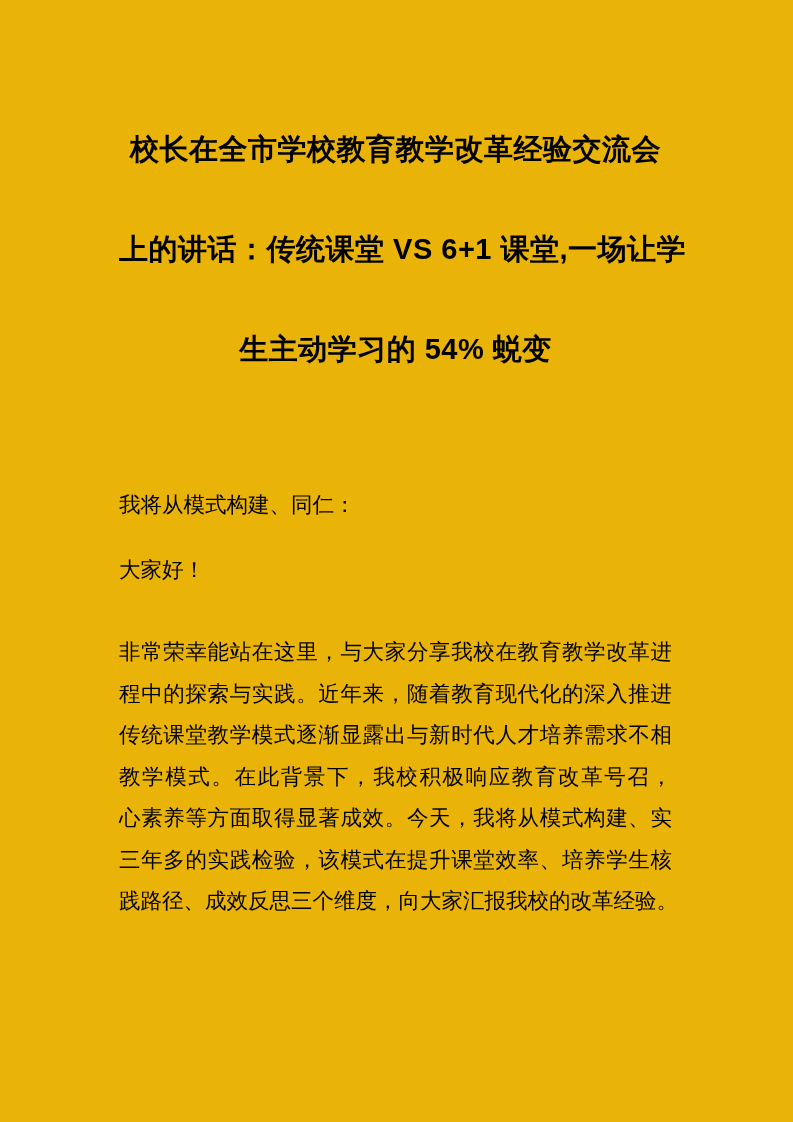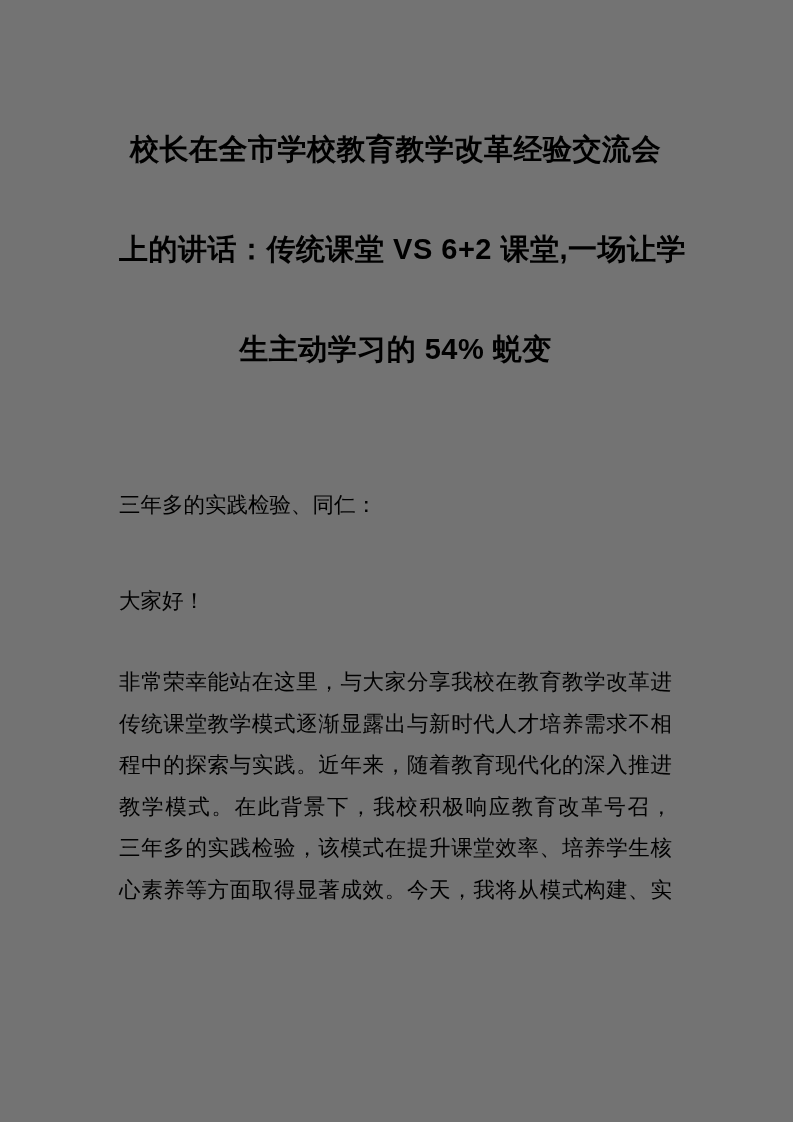--- a/index.html
+++ b/index.html
@@ -12,21 +12,21 @@
     background: #ffffff;
     color: #000000;
     font-family: "Liberation Sans", "DejaVu Sans", sans-serif;
   }
   .page {
     position: relative;
     width: 793px;
     height: 1122px;
     box-sizing: border-box;
     padding: 99px 121px 0 119px;
-    background: #737373;
+    background: #eab308;
     overflow: hidden;
   }
   .doc-title {
     margin: 0;
     font-size: 29px;
     font-weight: 700;
     line-height: 100px;
     text-align: center;
     letter-spacing: 0.5px;
   }
@@ -37,53 +37,53 @@
   .para {
     margin: 0;
     font-size: 21.5px;
     font-weight: 400;
     line-height: 41.5px;
   }
   .salutation {
     margin-top: 86px;
   }
   .greeting {
-    margin-top: 54px;
+    margin-top: 23px;
   }
   .intro {
     margin-top: 41px;
   }
   .body-line {
     display: block;
     text-align: justify;
     text-align-last: justify;
     white-space: nowrap;
-    font-family: Liberation Mono, monospace;
   }
   .body-line.last {
     text-align-last: justify;
   }
 </style>
 </head>
 <body>
 
 <div class="page">
 
   <h1 class="doc-title">
     <span class="title-line">校长在全市学校教育教学改革经验交流会</span>
-    <span class="title-line">上的讲话：传统课堂 VS 6+2 课堂,一场让学</span>
+    <span class="title-line">上的讲话：传统课堂 VS 6+1 课堂,一场让学</span>
     <span class="title-line">生主动学习的 54% 蜕变</span>
   </h1>
 
-  <p class="para salutation">三年多的实践检验、同仁：</p>
+  <p class="para salutation">我将从模式构建、同仁：</p>
 
   <p class="para greeting">大家好！</p>
 
   <div class="para intro">
     <span class="body-line">非常荣幸能站在这里，与大家分享我校在教育教学改革进</span>
+    <span class="body-line">程中的探索与实践。近年来，随着教育现代化的深入推进</span>
     <span class="body-line">传统课堂教学模式逐渐显露出与新时代人才培养需求不相</span>
-    <span class="body-line">程中的探索与实践。近年来，随着教育现代化的深入推进</span>
     <span class="body-line">教学模式。在此背景下，我校积极响应教育改革号召，</span>
+    <span class="body-line">心素养等方面取得显著成效。今天，我将从模式构建、实</span>
     <span class="body-line">三年多的实践检验，该模式在提升课堂效率、培养学生核</span>
-    <span class="body-line">心素养等方面取得显著成效。今天，我将从模式构建、实</span>
+    <span class="body-line last">践路径、成效反思三个维度，向大家汇报我校的改革经验。</span>
   </div>
 
 </div>
 
 </body></html>

